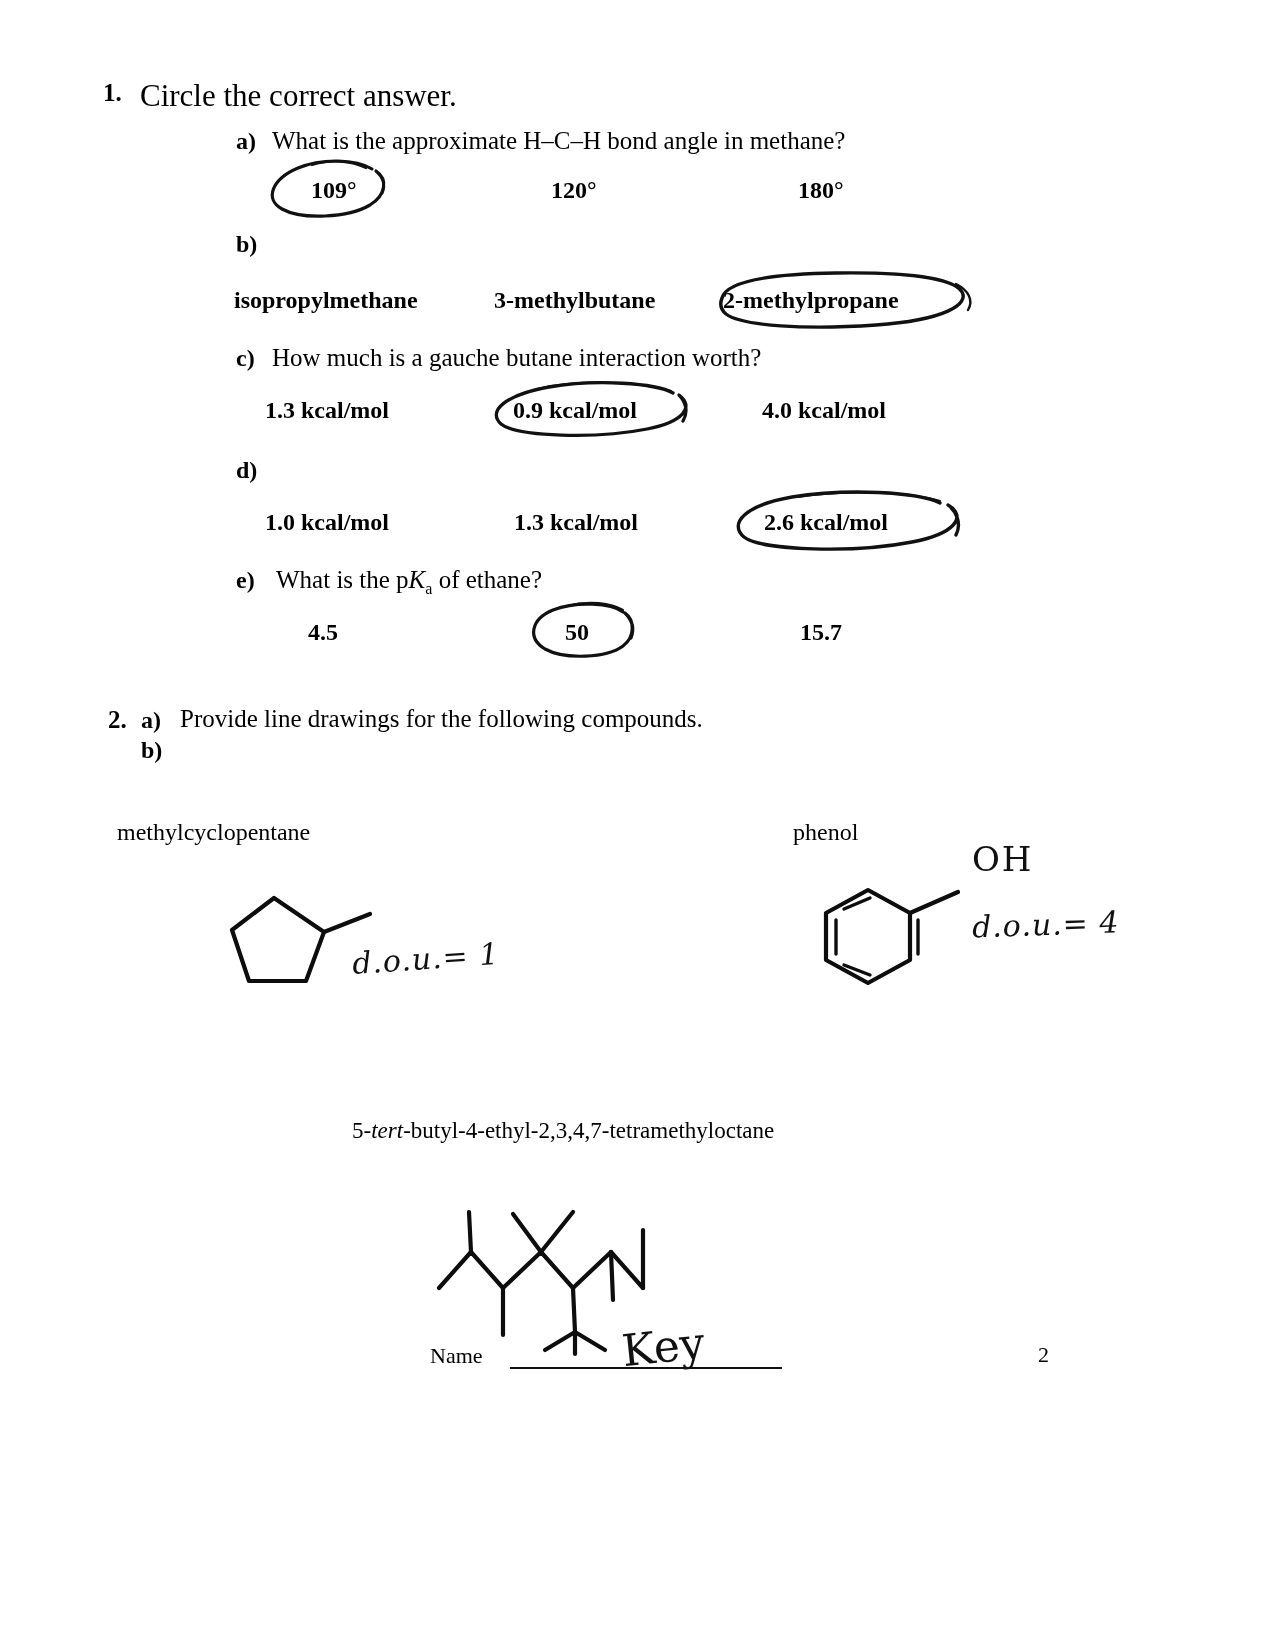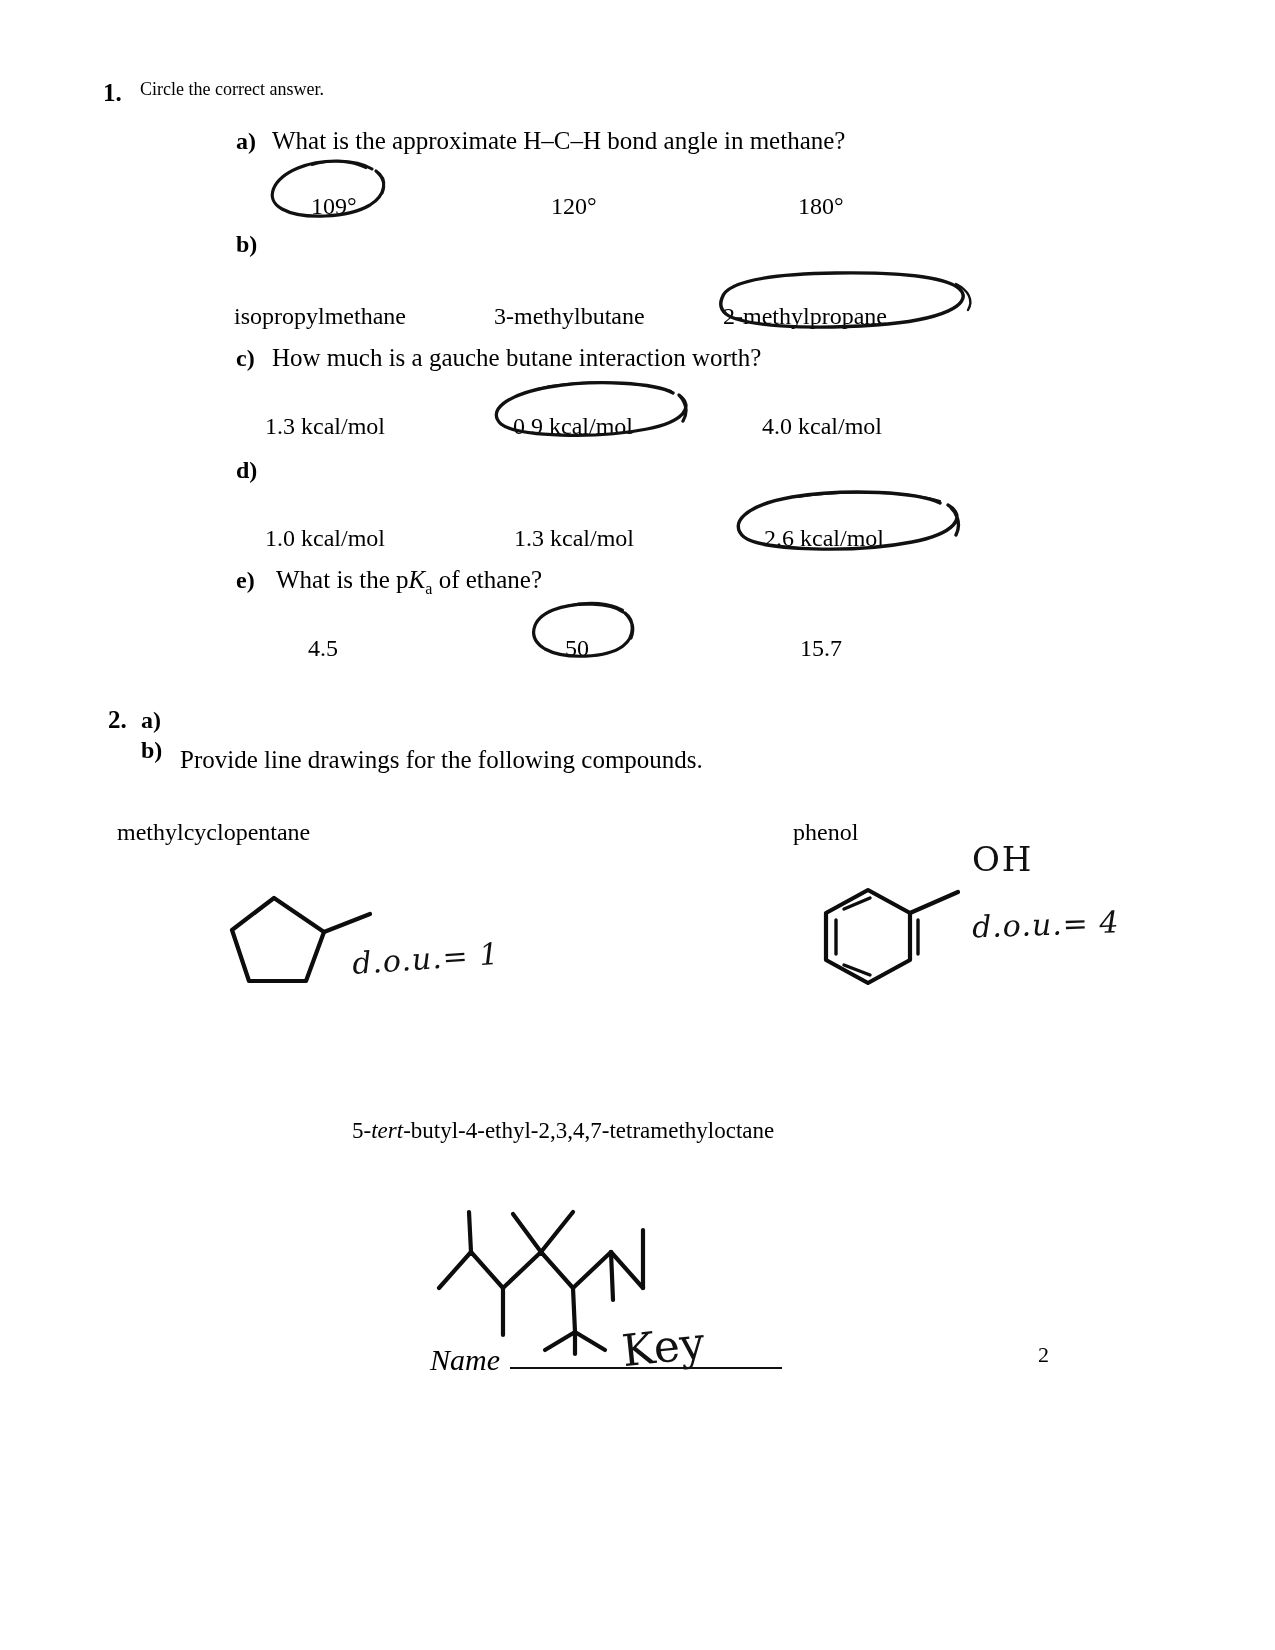--- a/index.html
+++ b/index.html
@@ -12,31 +12,31 @@
     overflow:hidden;
   }
   .page{position:absolute;inset:0;}
 
   
   .t{position:absolute;white-space:nowrap;line-height:1;}
   .i{font-style:italic;}
 
   
   .qnum{font-size:25px;font-weight:bold;}
-  .qtext{font-size:18px;}
+  .qtext{font-size:31px;}
   .sublabel{font-size:24px;font-weight:bold;}
   .subtext{font-size:25px;}
-  .choice{font-size:24px;font-weight:normal;margin-top:16px;}
+  .choice{font-size:24px;font-weight:bold;}
 
   
   .s2num{font-size:25px;font-weight:bold;}
   .s2text{font-size:25px;}
   .cname{font-size:24px;}
   .longname{font-size:23px;margin-left:25px;}
-  .namelabel{font-size:30px;font-style:italic;}
+  .namelabel{font-size:22px;}
   .pageno{font-size:22px;}
 
   
   .hand{
     position:absolute;
     font-family:"DejaVu Serif",serif;
     font-style:italic;
     color:#111;
     white-space:nowrap;
     line-height:1;
@@ -121,21 +121,21 @@
 
   <div style="position:absolute;left:527px;top:598px;">
     <svg width="125" height="62" viewBox="0 0 125 62">
       <path class="pen" stroke-width="3.2" d="M96 14 C 84 5, 50 3, 26 12 C 4 21, 0 40, 18 51 C 38 62, 80 60, 96 48 C 108 39, 108 22, 98 15 C 104 21, 108 30, 104 40"></path>
       <path class="pen" stroke-width="2.1" d="M40 8 C 62 2, 84 5, 96 12"></path>
     </svg>
   </div>
 
   <div class="t s2num" style="left:108px;top:707px;">2.</div>
   <div class="t sublabel" style="left:141px;top:708px;">a)</div>
-  <div class="t s2text" style="left:180px;top:706px;margin-top:41px;">Provide line drawings for the following compounds.</div>
+  <div class="t s2text" style="left:180px;top:706px;">Provide line drawings for the following compounds.</div>
 
   <div class="t sublabel" style="left:141px;top:738px;">b)</div>
 
   <div class="t cname" style="left:117px;top:820px;">methylcyclopentane</div>
 
   <div style="position:absolute;left:222px;top:885px;">
     <svg width="180" height="110" viewBox="0 0 180 110">
 
       <path class="ink" stroke-width="4.2" d="M52 13 L 10 45 L 27 96 L 84 96 L 102 47 Z"></path>
 

